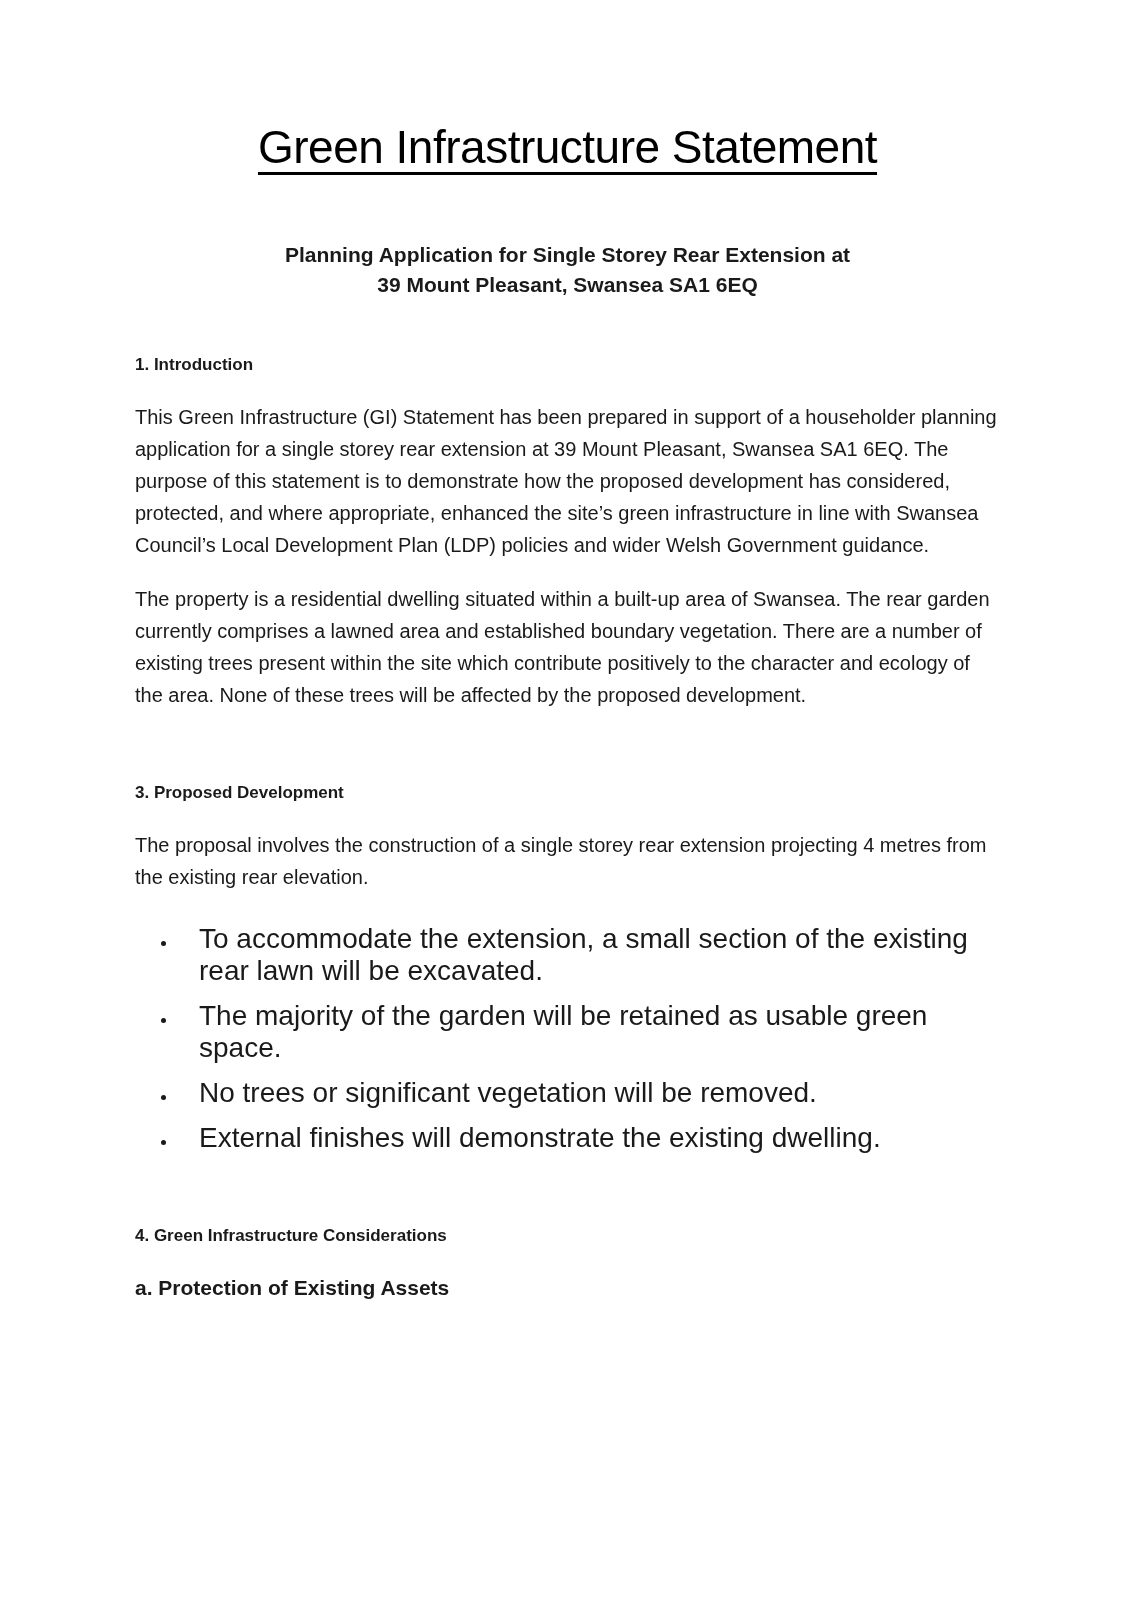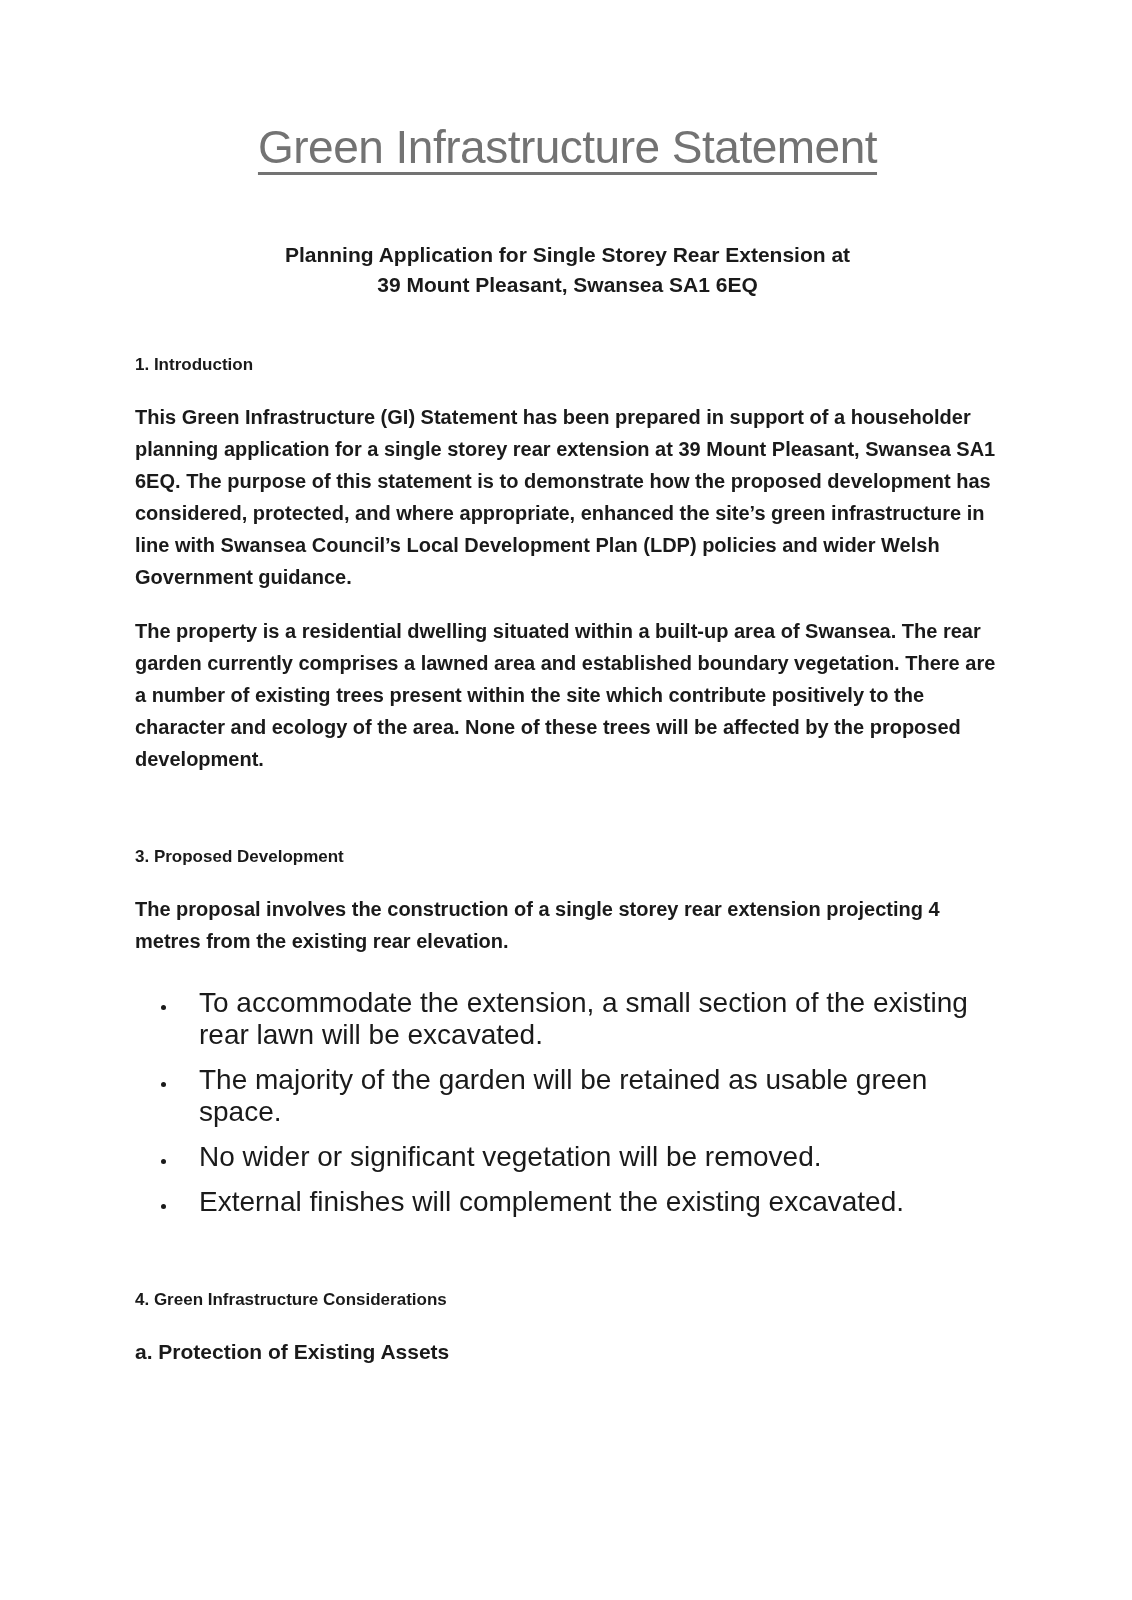--- a/index.html
+++ b/index.html
@@ -22,21 +22,21 @@
   h1.doc-title {
     margin: 0;
     font-size: 46px;
     font-weight: 300;
     letter-spacing: -0.5px;
     line-height: 1.3;
     text-align: center;
     text-decoration: underline;
     text-decoration-thickness: 2.5px;
     text-underline-offset: 9px;
-    color: #737373;
+    color: #000000;
   }
   p.doc-subtitle {
     margin: 62px 0 0 0;
     font-size: 21px;
     font-weight: 700;
     line-height: 30px;
     text-align: center;
   }
   .doc-body h2 {
     font-size: 17px;
@@ -49,21 +49,21 @@
   }
   .doc-body h3 {
     font-size: 21px;
     font-weight: 700;
     margin: 24px 0 0 0;
     line-height: 28px;
   }
   .doc-body p {
     margin: 22px 0 0 0;
     font-size: 20px;
-    font-weight: 700;
+    font-weight: 400;
     line-height: 32px;
   }
   .doc-body ul {
     margin: 30px 0 0 0;
     padding-left: 42px;
     list-style: disc outside;
   }
   .doc-body li {
     padding-left: 22px;
     margin-bottom: 13px;
@@ -87,19 +87,19 @@
 
   <div class="doc-body">
       <h2>1. Introduction</h2>
       <p>This Green Infrastructure (GI) Statement has been prepared in support of a householder planning application for a single storey rear extension at 39 Mount Pleasant, Swansea SA1 6EQ. The purpose of this statement is to demonstrate how the proposed development has considered, protected, and where appropriate, enhanced the site’s green infrastructure in line with Swansea Council’s Local Development Plan (LDP) policies and wider Welsh Government guidance.</p>
       <p>The property is a residential dwelling situated within a built-up area of Swansea. The rear garden currently comprises a lawned area and established boundary vegetation. There are a number of existing trees present within the site which contribute positively to the character and ecology of the area. None of these trees will be affected by the proposed development.</p>
       <h2>3. Proposed Development</h2>
       <p>The proposal involves the construction of a single storey rear extension projecting 4 metres from the existing rear elevation.</p>
       <ul>
         <li>To accommodate the extension, a small section of the existing rear lawn will be excavated.</li>
         <li>The majority of the garden will be retained as usable green space.</li>
-        <li>No wider or significant vegetation will be removed.</li>
-        <li>External finishes will complement the existing excavated.</li>
+        <li>No trees or significant vegetation will be removed.</li>
+        <li>External finishes will demonstrate the existing dwelling.</li>
       </ul>
       <h2>4. Green Infrastructure Considerations</h2>
       <h3>a. Protection of Existing Assets</h3>
     </div>
 </div>
 
 </body></html>

